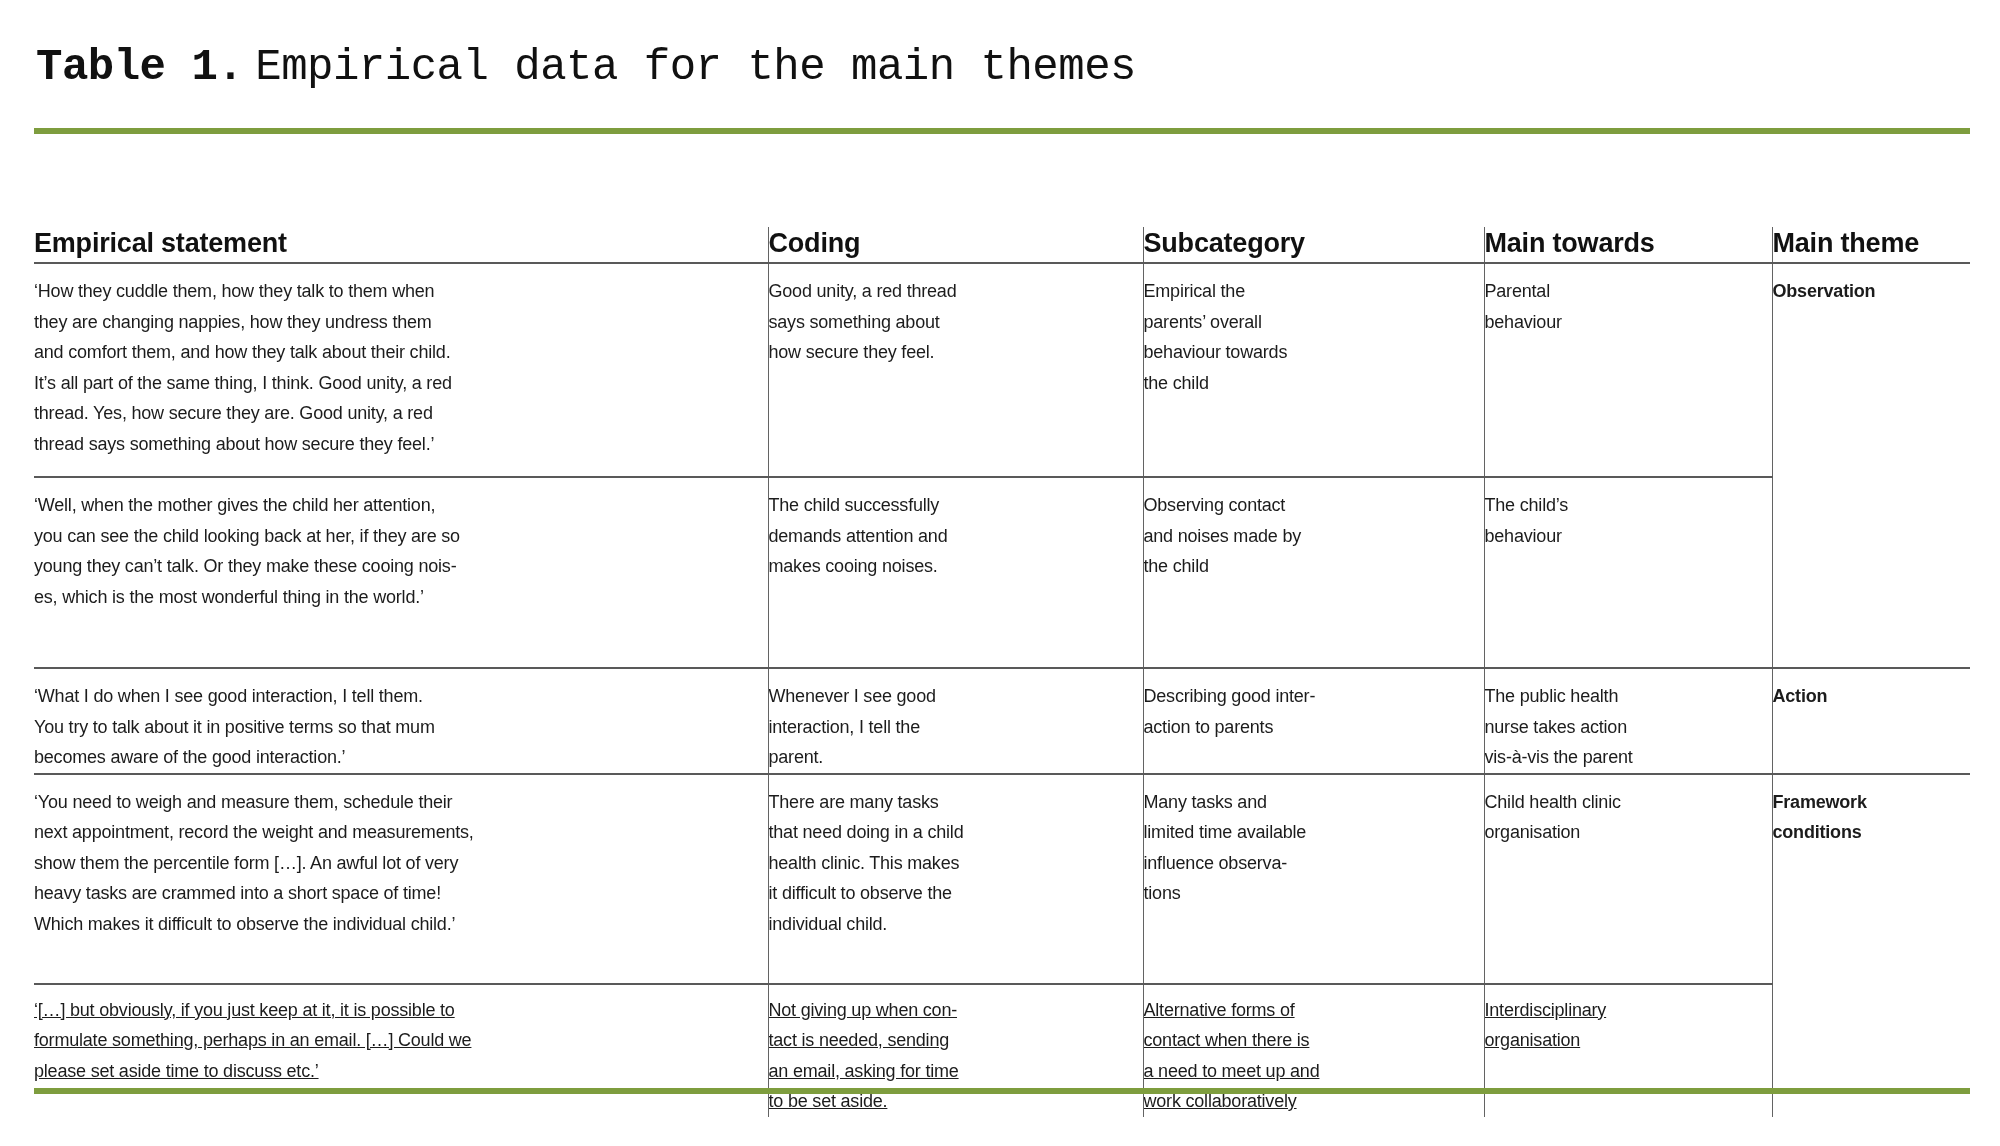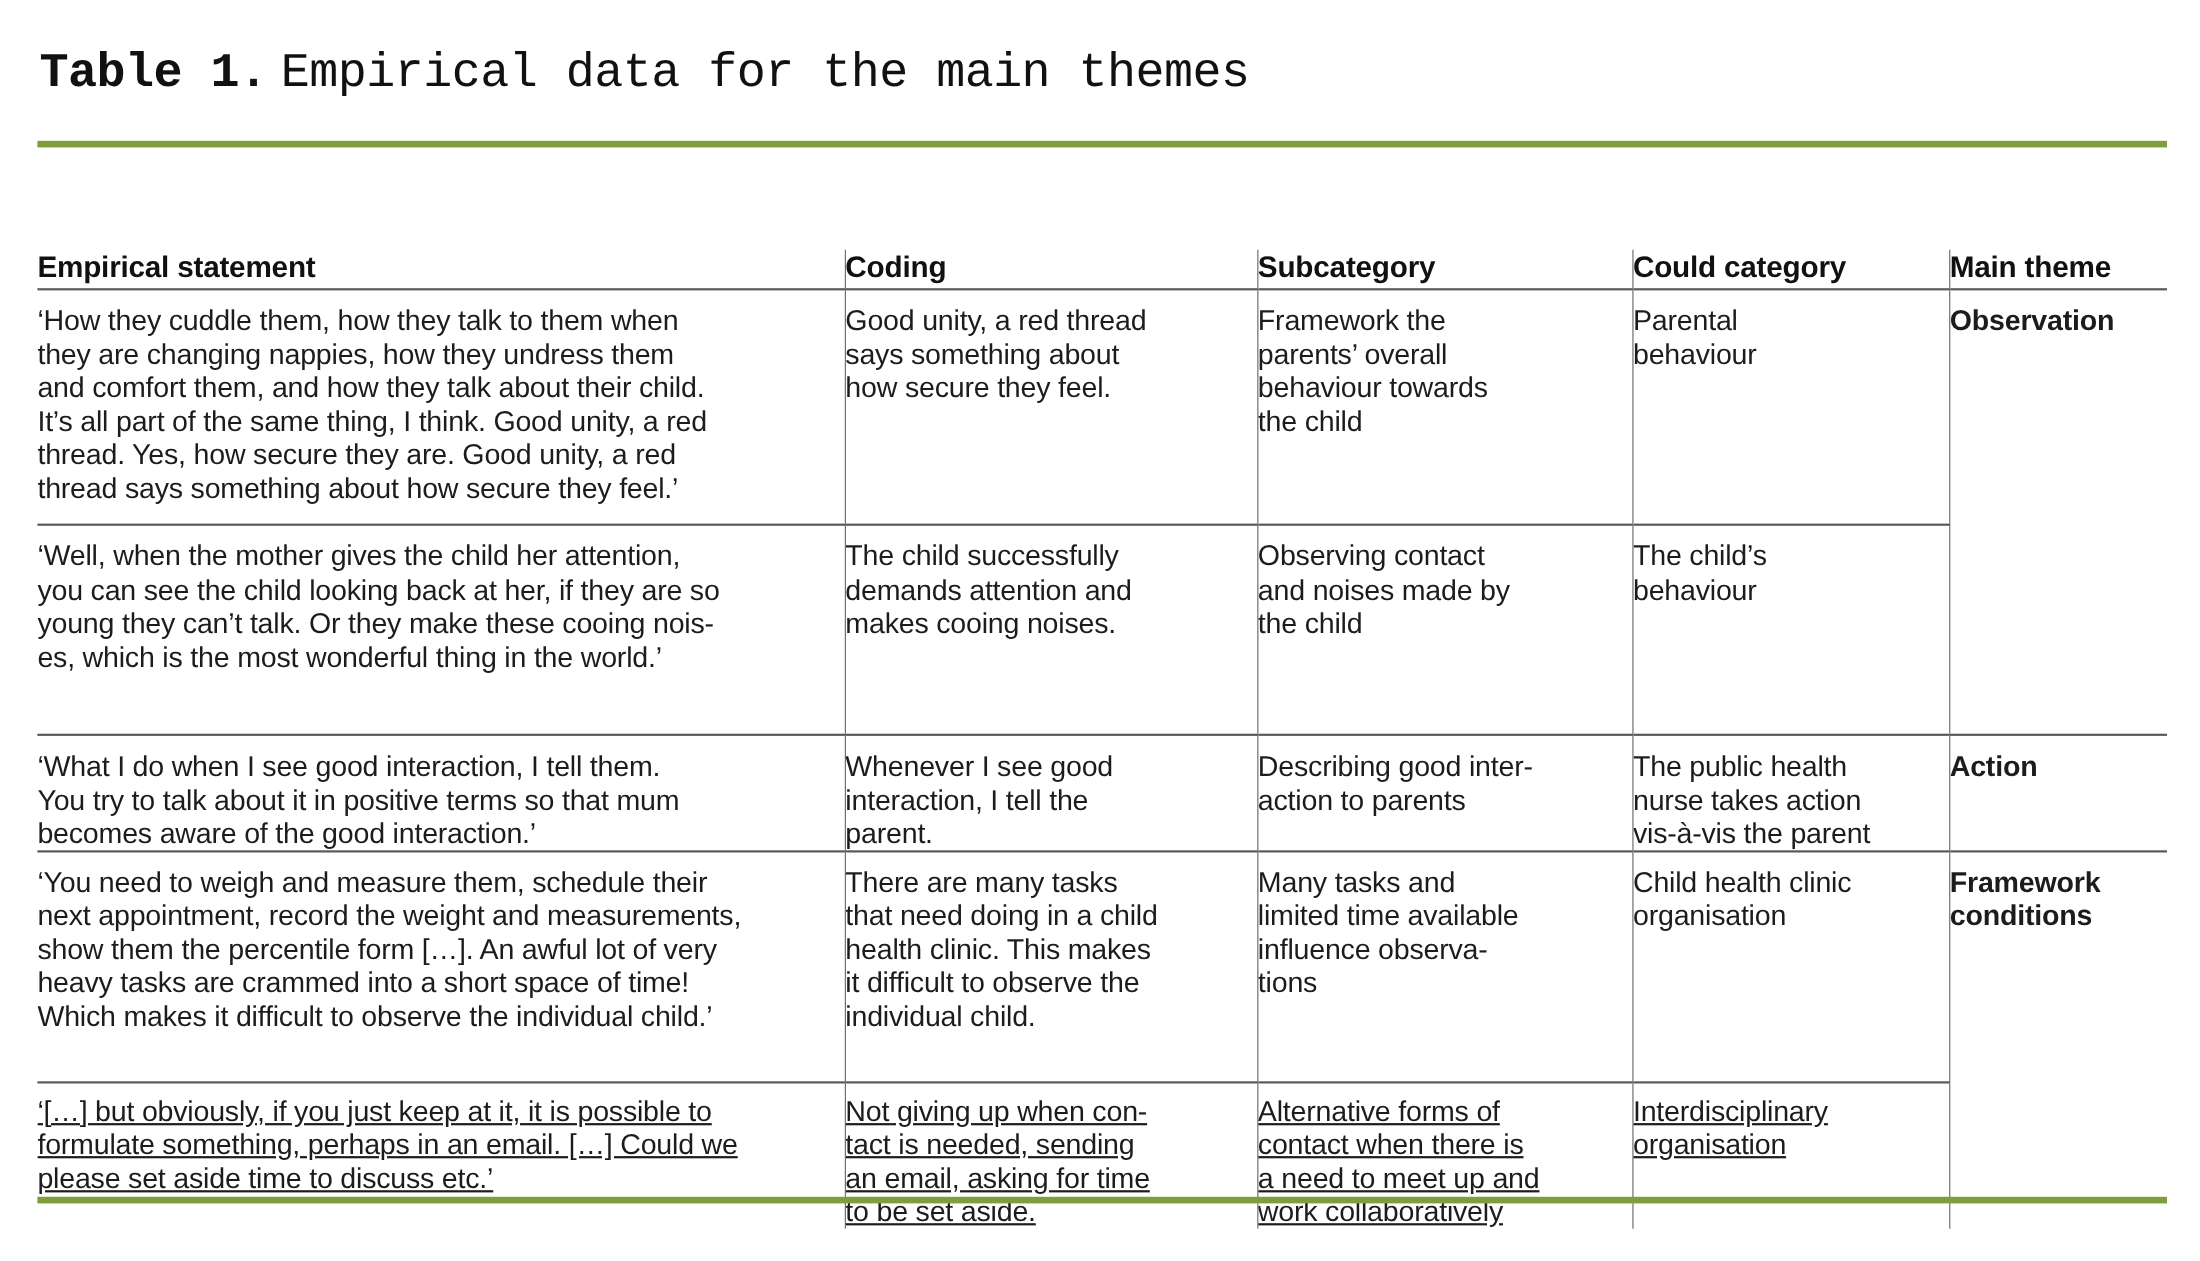--- a/index.html
+++ b/index.html
@@ -46,21 +46,21 @@
     left: 34px;
     top: 227px;
     width: 1936px;
     border-collapse: collapse;
     table-layout: fixed;
   }
   table.themes th,
   table.themes td {
     vertical-align: top;
     padding: 0;
-    font-size: 26px;
+    font-size: 18px;
     line-height: 30.5px;
     letter-spacing: -0.2px;
     white-space: pre-line;
     overflow: hidden;
   }
   
   col.w1 { width: 734px; }
   col.w2 { width: 375px; }
   col.w3 { width: 341px; }
   col.w4 { width: 288px; }
@@ -120,36 +120,36 @@
         <col class="w2">
         <col class="w3">
         <col class="w4">
         <col class="w5">
     </colgroup>
     <thead>
       <tr>
         <th class="c1">Empirical statement</th>
         <th class="c2">Coding</th>
         <th class="c3">Subcategory</th>
-        <th class="c4">Could category</th>
+        <th class="c4">Main towards</th>
         <th class="c5">Main theme</th>
       </tr>
     </thead>
     <tbody>
       <tr class="r1">
         <td class="c1">‘How they cuddle them, how they talk to them when
 they are changing nappies, how they undress them
 and comfort them, and how they talk about their child.
 It’s all part of the same thing, I think. Good unity, a red
 thread. Yes, how secure they are. Good unity, a red
 thread says something about how secure they feel.’</td>
         <td class="c2">Good unity, a red thread
 says something about
 how secure they feel.</td>
-        <td class="c3">Framework the
+        <td class="c3">Empirical the
 parents’ overall
 behaviour towards
 the child</td>
         <td class="c4">Parental
 behaviour</td>
         <td class="c5" rowspan="2">Observation</td>
       </tr>
       <tr class="r2">
         <td class="c1">‘Well, when the mother gives the child her attention,
 you can see the child looking back at her, if they are so

